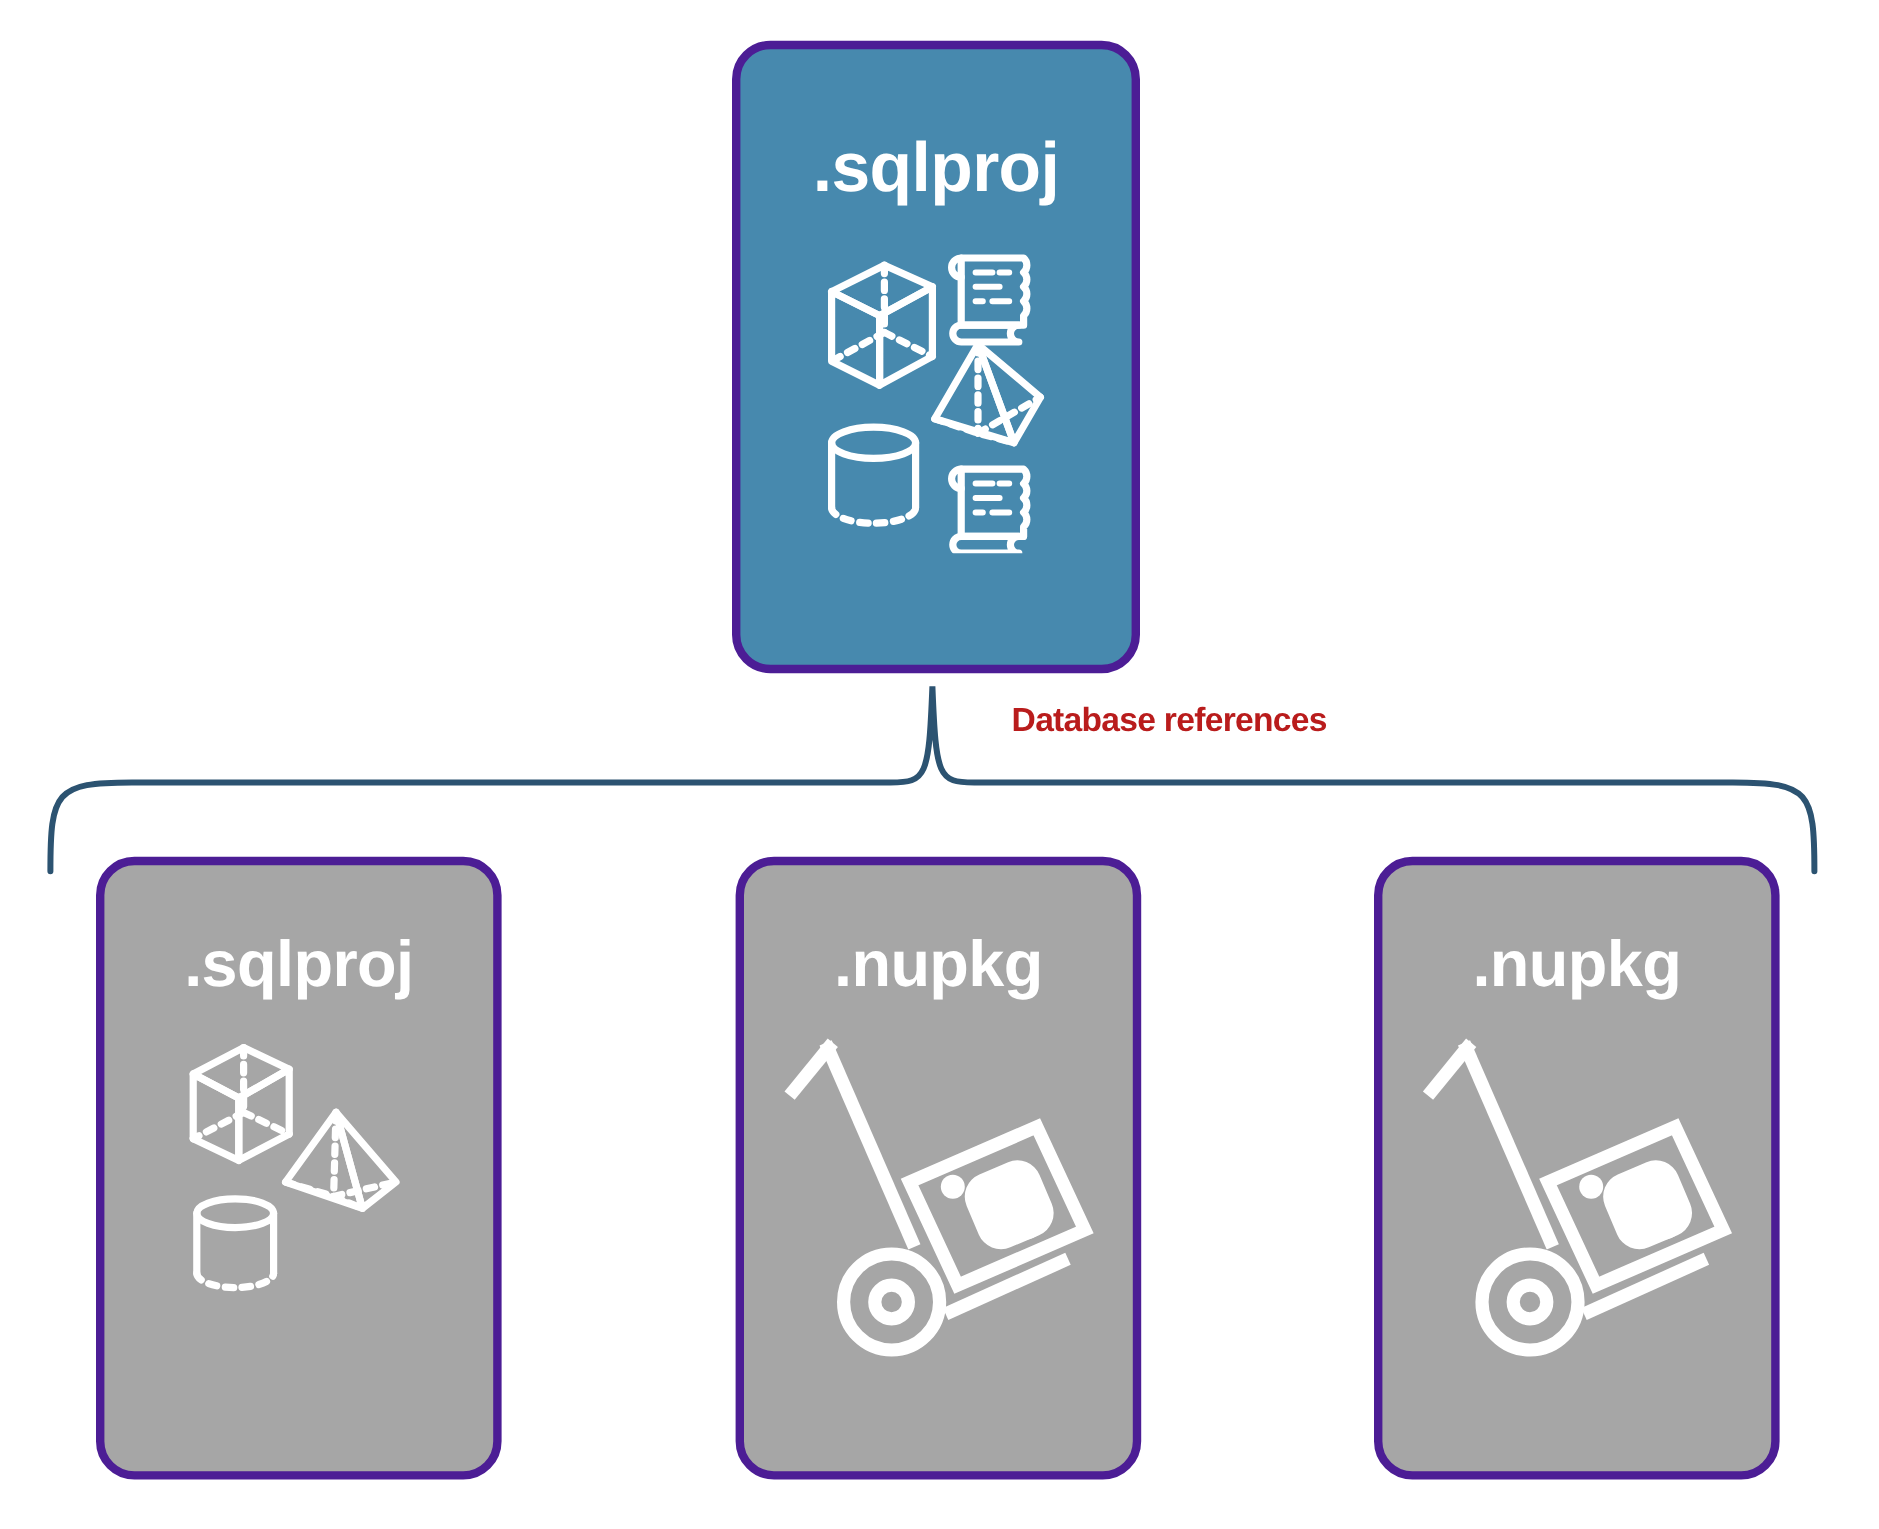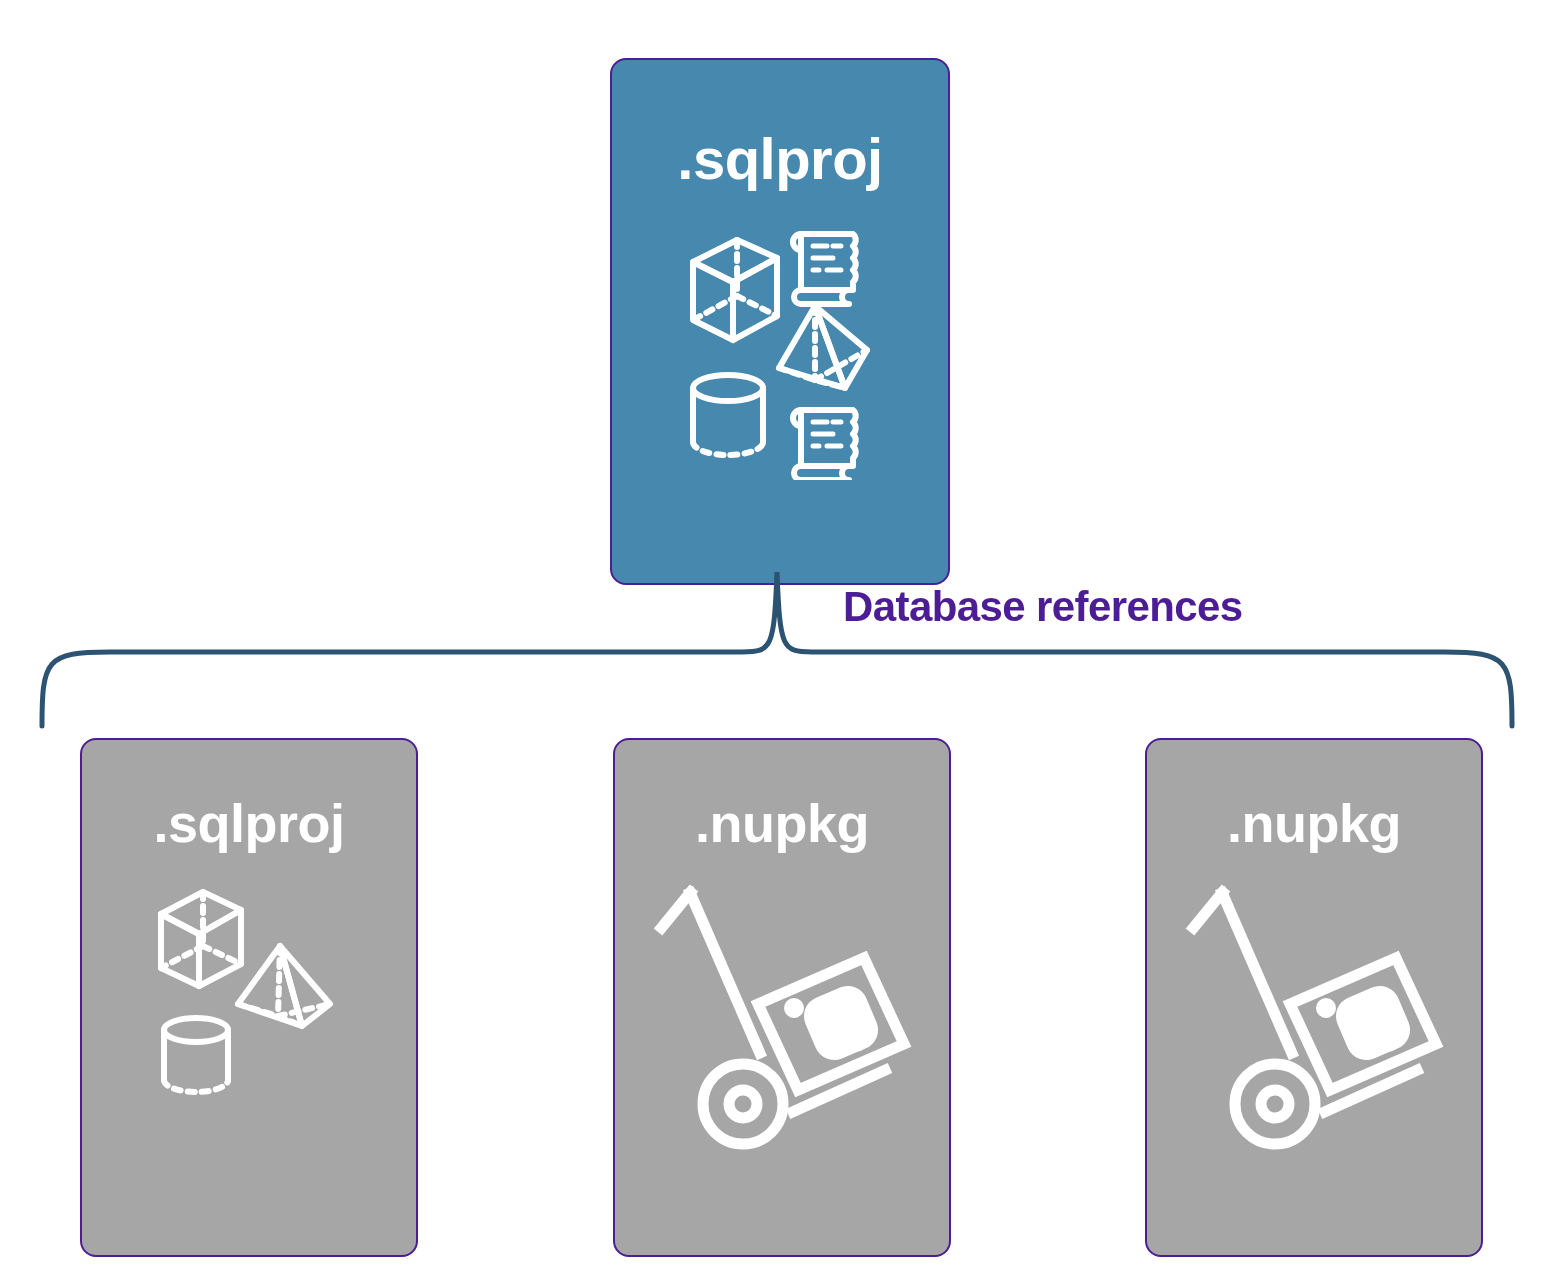--- a/index.html
+++ b/index.html
@@ -15,25 +15,24 @@
     overflow: hidden;
   }
   #diagram-root {
     position: absolute;
     left: 0; top: 0;
     width: 1566px;
     height: 1274px;
   }
   .node-box {
     position: absolute;
-    border: 2px solid #4c1d95;
-    border-radius: 16px;
+    border: 7px solid #4c1d95;
+    border-radius: 32px;
     box-sizing: border-box;
     overflow: hidden;
-    margin-top: 24px;
   }
   .node-box.blue  { background: #4789AE; }
   .node-box.gray  { background: #A6A6A6; }
 
   .node-title {
     position: absolute;
     left: 0;
     width: 100%;
     text-align: center;
     color: #ffffff;
@@ -53,23 +52,23 @@
     position: absolute;
     left: 0; top: 0;
     width: 1566px;
     height: 1274px;
     pointer-events: none;
   }
   #bracket-label {
     position: absolute;
     left: 843px;
     top: 586px;
-    font-size: 42px;
+    font-size: 28px;
     font-weight: bold;
-    color: #4c1d95;
+    color: #b91c1c;
     letter-spacing: -0.6px;
     white-space: nowrap;
     line-height: 1;
     user-select: none;
   }
 </style>
 </head>
 <body>
 
 <div id="diagram-root">

